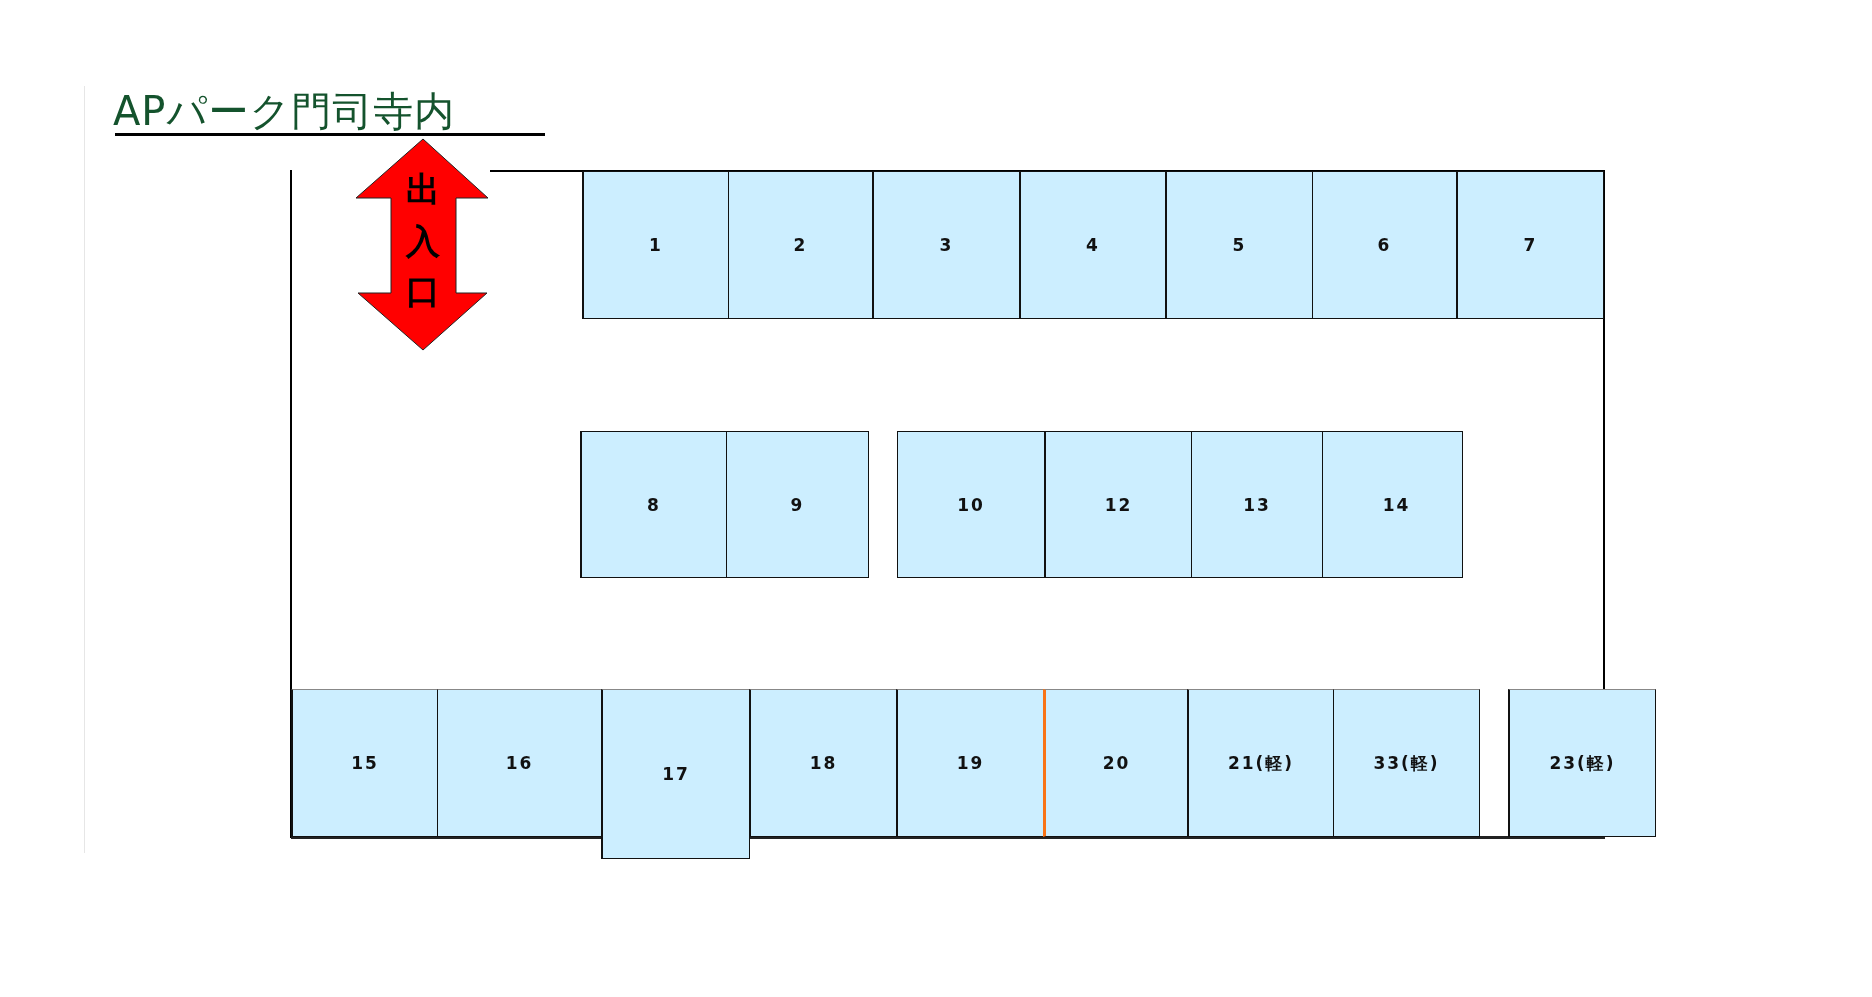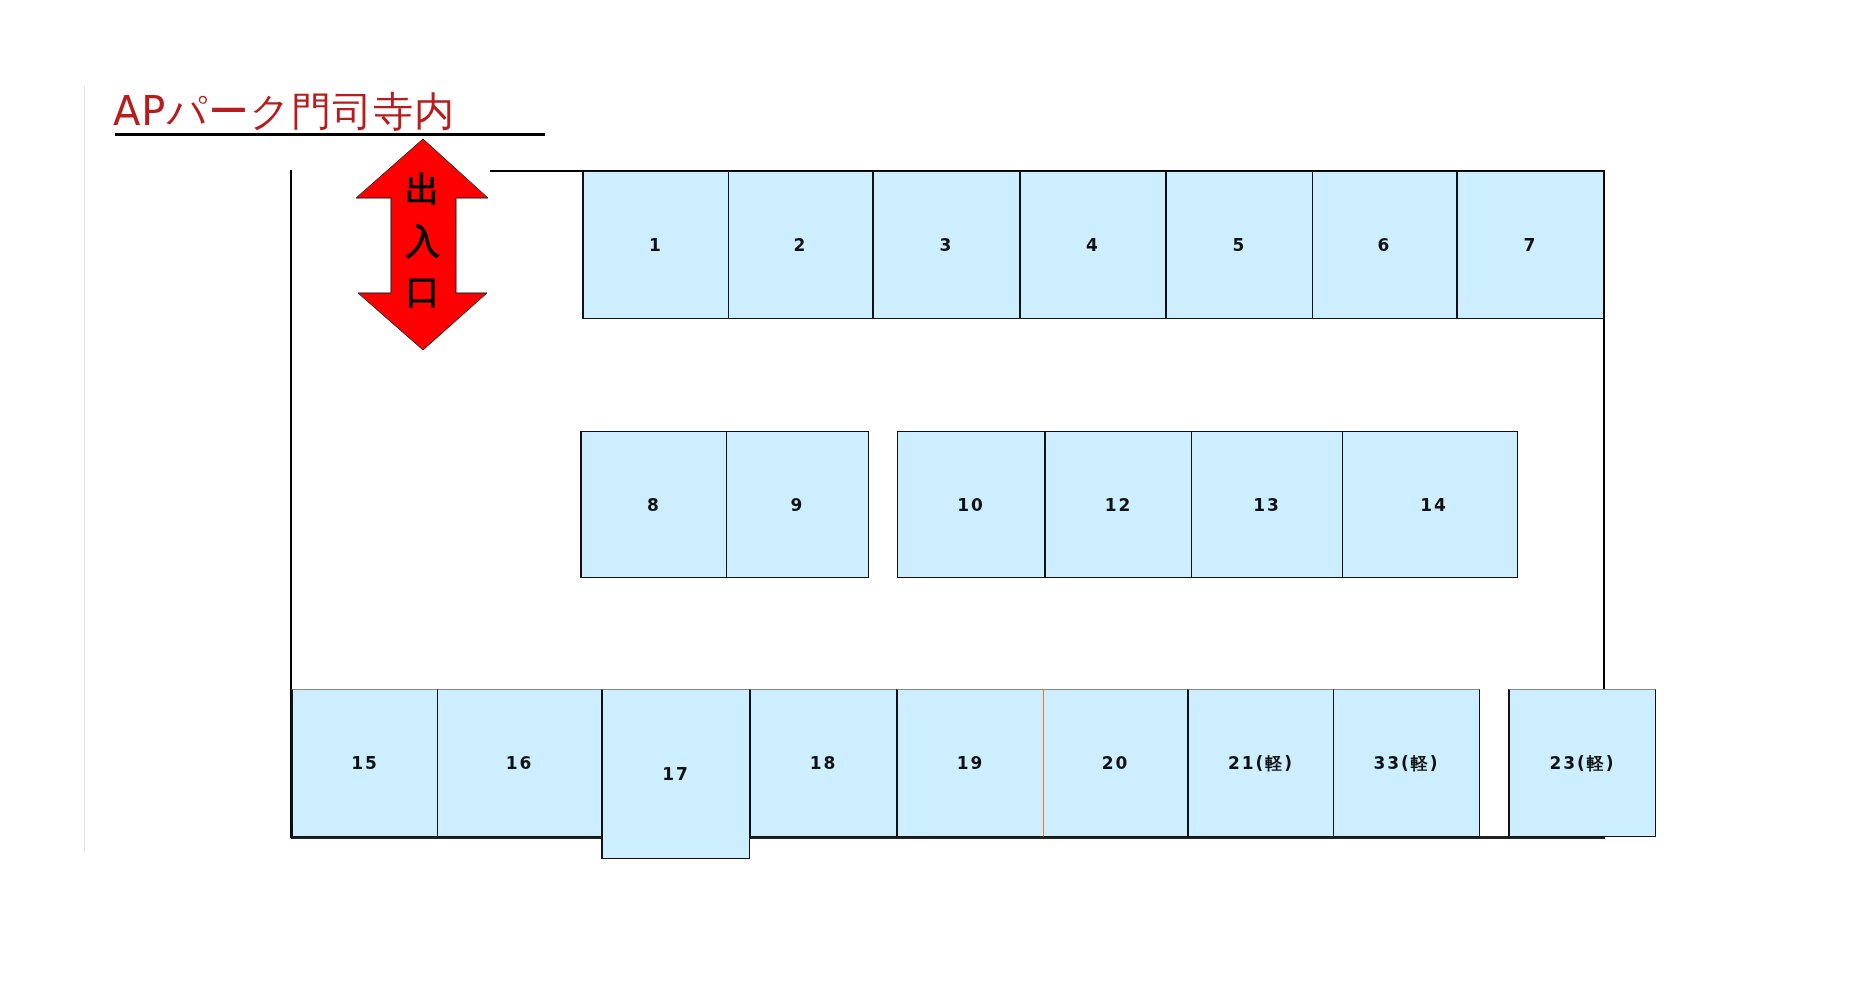--- a/index.html
+++ b/index.html
@@ -1,30 +1,30 @@
 <!DOCTYPE html>
 <html><head>
 <meta charset="utf-8">
 <style>
   html, body { margin:0; padding:0; background:#ffffff; }
   body { width:1872px; height:997px; position:relative; overflow:hidden;
          font-family:"DejaVu Sans", "Liberation Sans", sans-serif; }
   .abs { position:absolute; }
   .faint-line { left:84px; top:86px; width:1px; height:767px; background:#e6e6e6; }
-  .title { left:113px; top:88px; font-size:40px; line-height:46px; color:#b91c1c;
+  .title { left:113px; top:88px; font-size:40px; line-height:46px; color:#14532d;
            letter-spacing:1px; white-space:nowrap; font-family:"DejaVu Sans", sans-serif; }
   .title-underline { left:115px; top:133px; width:430px; height:3px; background:#000; }
   .wall { background:#000; }
   .row { position:absolute; display:flex; }
   .cell { box-sizing:border-box; background:#cceeff; border:1px solid #111;
           display:flex; align-items:center; justify-content:center;
           font-size:17px; color:#111; letter-spacing:2px; font-weight:bold;
           font-family:"DejaVu Sans", sans-serif; margin-left:-1px; }
   .cell.thick { border-left:2px solid #111; }
-  .cell.light { border-left:1px solid #f97316; }
+  .cell.light { border-left:3px solid #f97316; }
   .arrow-text { position:absolute; left:399px; width:48px; text-align:center;
                 font-size:34px; font-weight:bold; color:#000; line-height:34px;
                 font-family:"DejaVu Sans", sans-serif; }
 </style>
 </head>
 <body>
 
 <div class="abs faint-line"></div>
 
 <div class="abs title">APパーク門司寺内</div>
@@ -72,24 +72,24 @@
     </div>
   <div class="cell" style="width:143px; height:147px;">
       <span>9</span>
     </div>
   <div class="cell" style="width:148px; height:147px;margin-left:28px;">
       <span>10</span>
     </div>
   <div class="cell thick" style="width:148px; height:147px;">
       <span>12</span>
     </div>
-  <div class="cell" style="width:152px; height:147px;">
+  <div class="cell" style="width:132px; height:147px;">
       <span>13</span>
     </div>
-  <div class="cell" style="width:176px; height:147px;padding-left:8px;">
+  <div class="cell" style="width:141px; height:147px;padding-left:8px;">
       <span>14</span>
     </div>
 </div>
 
 <div class="row" style="left:292px; top:689px; height:148px;">
   <div class="cell thick" style="width:147px; height:148px; border-top-color:#888;">
       <span>15</span>
     </div>
   <div class="cell" style="width:165px; height:148px; border-top-color:#888;">
       <span>16</span>

